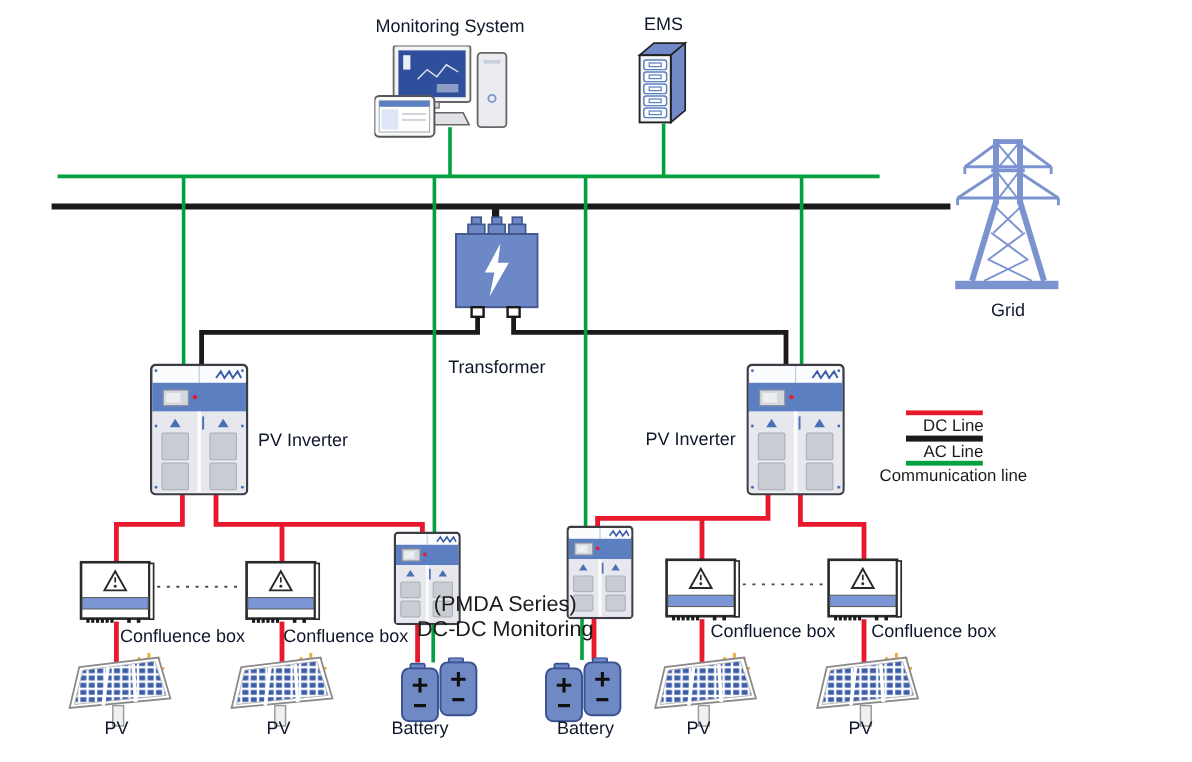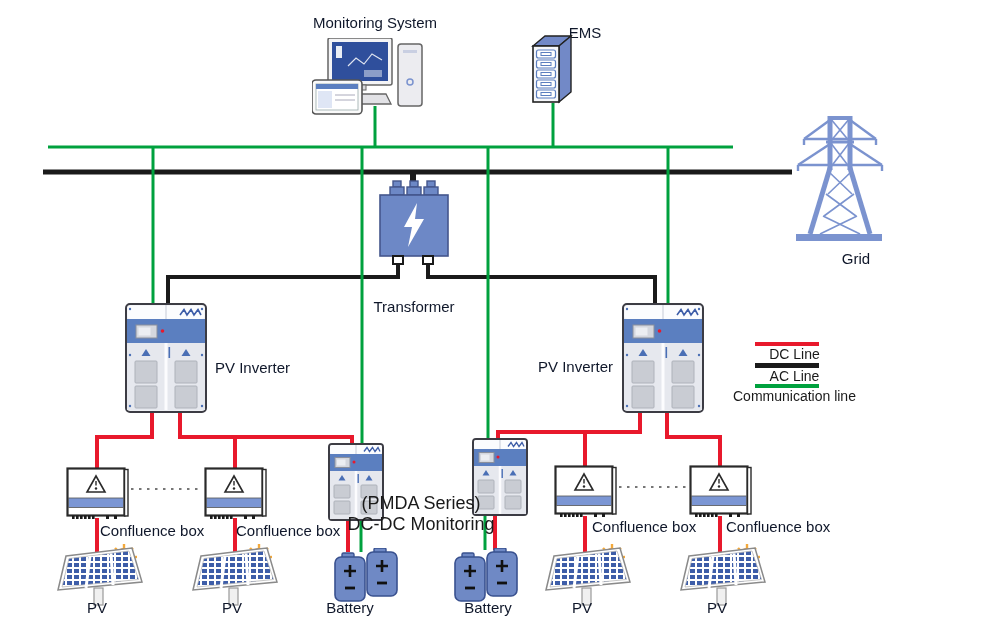--- a/index.html
+++ b/index.html
@@ -193,21 +193,21 @@
       <polygon points="30,56 74,56 79,66 25,66" fill="#e2e2e6" stroke="#666" stroke-width="1.3"></polygon>
       <rect x="0" y="42" width="50" height="34" rx="4" fill="#fafafa" stroke="#555" stroke-width="1.6"></rect>
       <rect x="4" y="46" width="42" height="26" fill="#ffffff" stroke="#9aa" stroke-width="0.8"></rect>
       <rect x="4" y="46" width="42" height="5" fill="#5b7fc0"></rect>
       <rect x="6" y="53" width="14" height="17" fill="#dfe6f5"></rect>
       <line x1="23" y1="57" x2="43" y2="57" stroke="#aab" stroke-width="1"></line>
       <line x1="23" y1="62" x2="43" y2="62" stroke="#aab" stroke-width="1"></line>
     </svg>
   </div>
 
-  <div class="lbl center" style="left:553px;top:24px;margin-left:32px;">EMS</div>
+  <div class="lbl center" style="left:553px;top:12px;">EMS</div>
   <div class="abs" style="left:527px;top:28px;">
     <svg width="54" height="80" viewBox="0 0 54 80">
       <polygon points="6,18 18,8 44,8 32,18" fill="#7289c7" stroke="#222" stroke-width="1.4"></polygon>
       <polygon points="32,18 44,8 44,64 32,74" fill="#7289c7" stroke="#222" stroke-width="1.4"></polygon>
       <rect x="6" y="18" width="26" height="56" fill="#f6f7fa" stroke="#222" stroke-width="1.6"></rect>
       <g fill="#ffffff" stroke="#5b7fc0" stroke-width="1.2">
         <rect x="9.5" y="22" width="19" height="8" rx="2"></rect>
         <rect x="9.5" y="32" width="19" height="8" rx="2"></rect>
         <rect x="9.5" y="42" width="19" height="8" rx="2"></rect>
         <rect x="9.5" y="52" width="19" height="8" rx="2"></rect>
@@ -255,21 +255,21 @@
           <line x1="39" y1="62" x2="62" y2="84"></line>
             <line x1="61" y1="62" x2="38" y2="84"></line>
           <line x1="36" y1="84" x2="66" y2="106"></line>
             <line x1="64" y1="84" x2="34" y2="106"></line>
           <line x1="33" y1="106" x2="70" y2="124"></line>
             <line x1="67" y1="106" x2="30" y2="124"></line>
         </g>
       </g>
     </svg>
   </div>
-  <div class="lbl center" style="left:840px;top:250px;margin-left:16px;">Grid</div>
+  <div class="lbl center" style="left:840px;top:250px;">Grid</div>
 
   <div class="abs" style="left:379px;top:180px;">
     <svg width="70" height="88" viewBox="0 0 70 88">
       <g fill="#6d88c6" stroke="#44568c" stroke-width="1.4">
         <rect x="14" y="1" width="8" height="6"></rect>
           <rect x="11" y="7" width="14" height="8"></rect>
         <rect x="31" y="1" width="8" height="6"></rect>
           <rect x="28" y="7" width="14" height="8"></rect>
         <rect x="48" y="1" width="8" height="6"></rect>
           <rect x="45" y="7" width="14" height="8"></rect>

